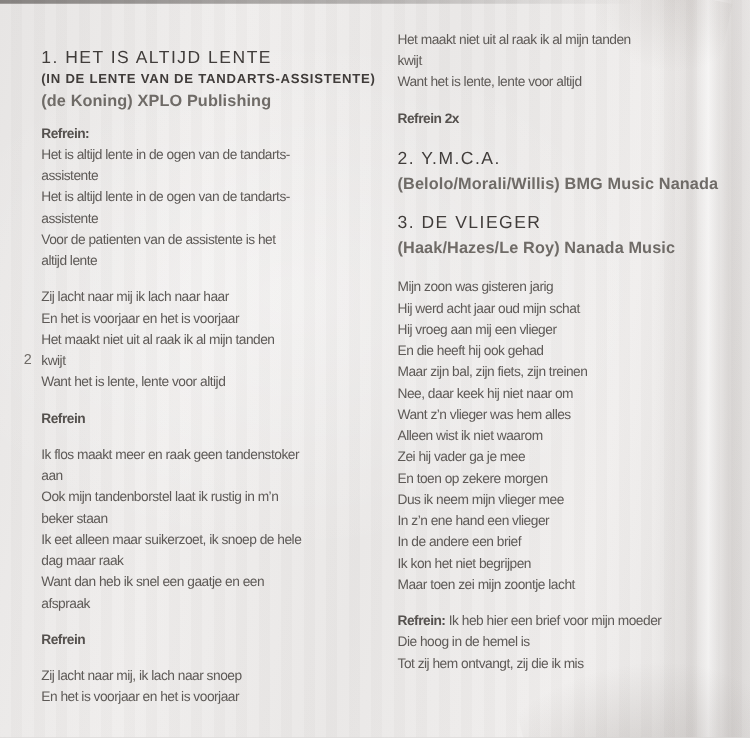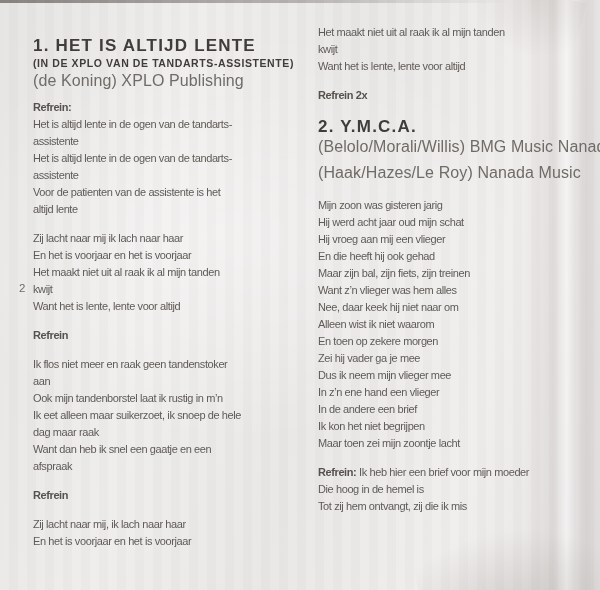--- a/index.html
+++ b/index.html
@@ -51,35 +51,36 @@
     font-size: 11.5px; line-height: 14px;
     color: var(--credit, #6f6b67);
   }
   .col {
     position: absolute;
     white-space: nowrap;
   }
   .col-left  { left: 33px;  top: 31px; width: 268px; }
   .col-right { left: 318px; top: 24px; width: 268px; }
   .heading {
-    font-size: 17px; font-weight: bold; line-height: 21px;
+    font-size: 14px; font-weight: normal; line-height: 21px;
     letter-spacing: 1.2px;
     color: var(--heading, #403c3a);
     margin: 4px 0 0 0;
   }
   .subheading {
     font-size: 10.5px; font-weight: bold; line-height: 15px;
     letter-spacing: 0.6px;
     color: var(--heading, #403c3a);
   }
   .credit {
-    font-size: 16px; line-height: 13px;
+    font-size: 13px; line-height: 13px;
     letter-spacing: 0.1px;
     color: var(--credit, #6f6b67);
     margin-top: 3px;
+    font-weight: bold;
   }
   .line, .bold {
     font-size: 11px; line-height: 17px;
     letter-spacing: -0.4px;
     color: var(--body, #5e5a57);
   }
   .bold, .line strong {
     font-weight: bold;
     color: var(--bold, #55514e);
   }
@@ -92,74 +93,76 @@
   <div class="texture"></div>
   <div class="scan-top-edge"></div>
   <div class="crease-right"></div>
   <div class="crease-topright"></div>
   <div class="crease-bottom"></div>
 
   <div class="page-number">2</div>
 
   <div class="col col-left">
       <div class="heading">1. HET IS ALTIJD LENTE</div>
-      <div class="subheading">(IN DE XPLO VAN DE TANDARTS-ASSISTENTE)</div>
+      <div class="subheading">(IN DE LENTE VAN DE TANDARTS-ASSISTENTE)</div>
       <div class="credit">(de Koning) XPLO Publishing</div>
       <div class="gap"></div>
       <div class="bold">Refrein:</div>
       <div class="line">Het is altijd lente in de ogen van de tandarts-</div>
       <div class="line">assistente</div>
       <div class="line">Het is altijd lente in de ogen van de tandarts-</div>
       <div class="line">assistente</div>
       <div class="line">Voor de patienten van de assistente is het</div>
       <div class="line">altijd lente</div>
       <div class="gap"></div>
       <div class="line">Zij lacht naar mij ik lach naar haar</div>
       <div class="line">En het is voorjaar en het is voorjaar</div>
       <div class="line">Het maakt niet uit al raak ik al mijn tanden</div>
       <div class="line">kwijt</div>
       <div class="line">Want het is lente, lente voor altijd</div>
       <div class="gap"></div>
       <div class="bold">Refrein</div>
       <div class="gap"></div>
-      <div class="line">Ik flos niet meer en raak geen tandenstoker</div>
+      <div class="line">Ik flos maakt meer en raak geen tandenstoker</div>
       <div class="line">aan</div>
       <div class="line">Ook mijn tandenborstel laat ik rustig in m’n</div>
+      <div class="line">beker staan</div>
       <div class="line">Ik eet alleen maar suikerzoet, ik snoep de hele</div>
       <div class="line">dag maar raak</div>
       <div class="line">Want dan heb ik snel een gaatje en een</div>
       <div class="line">afspraak</div>
       <div class="gap"></div>
       <div class="bold">Refrein</div>
       <div class="gap"></div>
-      <div class="line">Zij lacht naar mij, ik lach naar haar</div>
+      <div class="line">Zij lacht naar mij, ik lach naar snoep</div>
       <div class="line">En het is voorjaar en het is voorjaar</div>
     </div>
   <div class="col col-right">
       <div class="line">Het maakt niet uit al raak ik al mijn tanden</div>
       <div class="line">kwijt</div>
       <div class="line">Want het is lente, lente voor altijd</div>
       <div class="gap"></div>
       <div class="bold">Refrein 2x</div>
       <div class="gap" style="height: 8px;"></div>
       <div class="heading">2. Y.M.C.A.</div>
       <div class="credit">(Belolo/Morali/Willis) BMG Music Nanada</div>
       <div class="gap" style="height: 10px;"></div>
+      <div class="heading">3. DE VLIEGER</div>
       <div class="credit">(Haak/Hazes/Le Roy) Nanada Music</div>
       <div class="gap" style="height: 18px;"></div>
       <div class="line">Mijn zoon was gisteren jarig</div>
       <div class="line">Hij werd acht jaar oud mijn schat</div>
       <div class="line">Hij vroeg aan mij een vlieger</div>
       <div class="line">En die heeft hij ook gehad</div>
       <div class="line">Maar zijn bal, zijn fiets, zijn treinen</div>
+      <div class="line">Nee, daar keek hij niet naar om</div>
       <div class="line">Want z’n vlieger was hem alles</div>
-      <div class="line">Nee, daar keek hij niet naar om</div>
       <div class="line">Alleen wist ik niet waarom</div>
+      <div class="line">Zei hij vader ga je mee</div>
       <div class="line">En toen op zekere morgen</div>
-      <div class="line">Zei hij vader ga je mee</div>
       <div class="line">Dus ik neem mijn vlieger mee</div>
       <div class="line">In z’n ene hand een vlieger</div>
       <div class="line">In de andere een brief</div>
       <div class="line">Ik kon het niet begrijpen</div>
       <div class="line">Maar toen zei mijn zoontje lacht</div>
       <div class="gap"></div>
       <div class="line"><strong>Refrein:</strong> Ik heb hier een brief voor mijn moeder</div>
       <div class="line">Die hoog in de hemel is</div>
       <div class="line">Tot zij hem ontvangt, zij die ik mis</div>
     </div>

